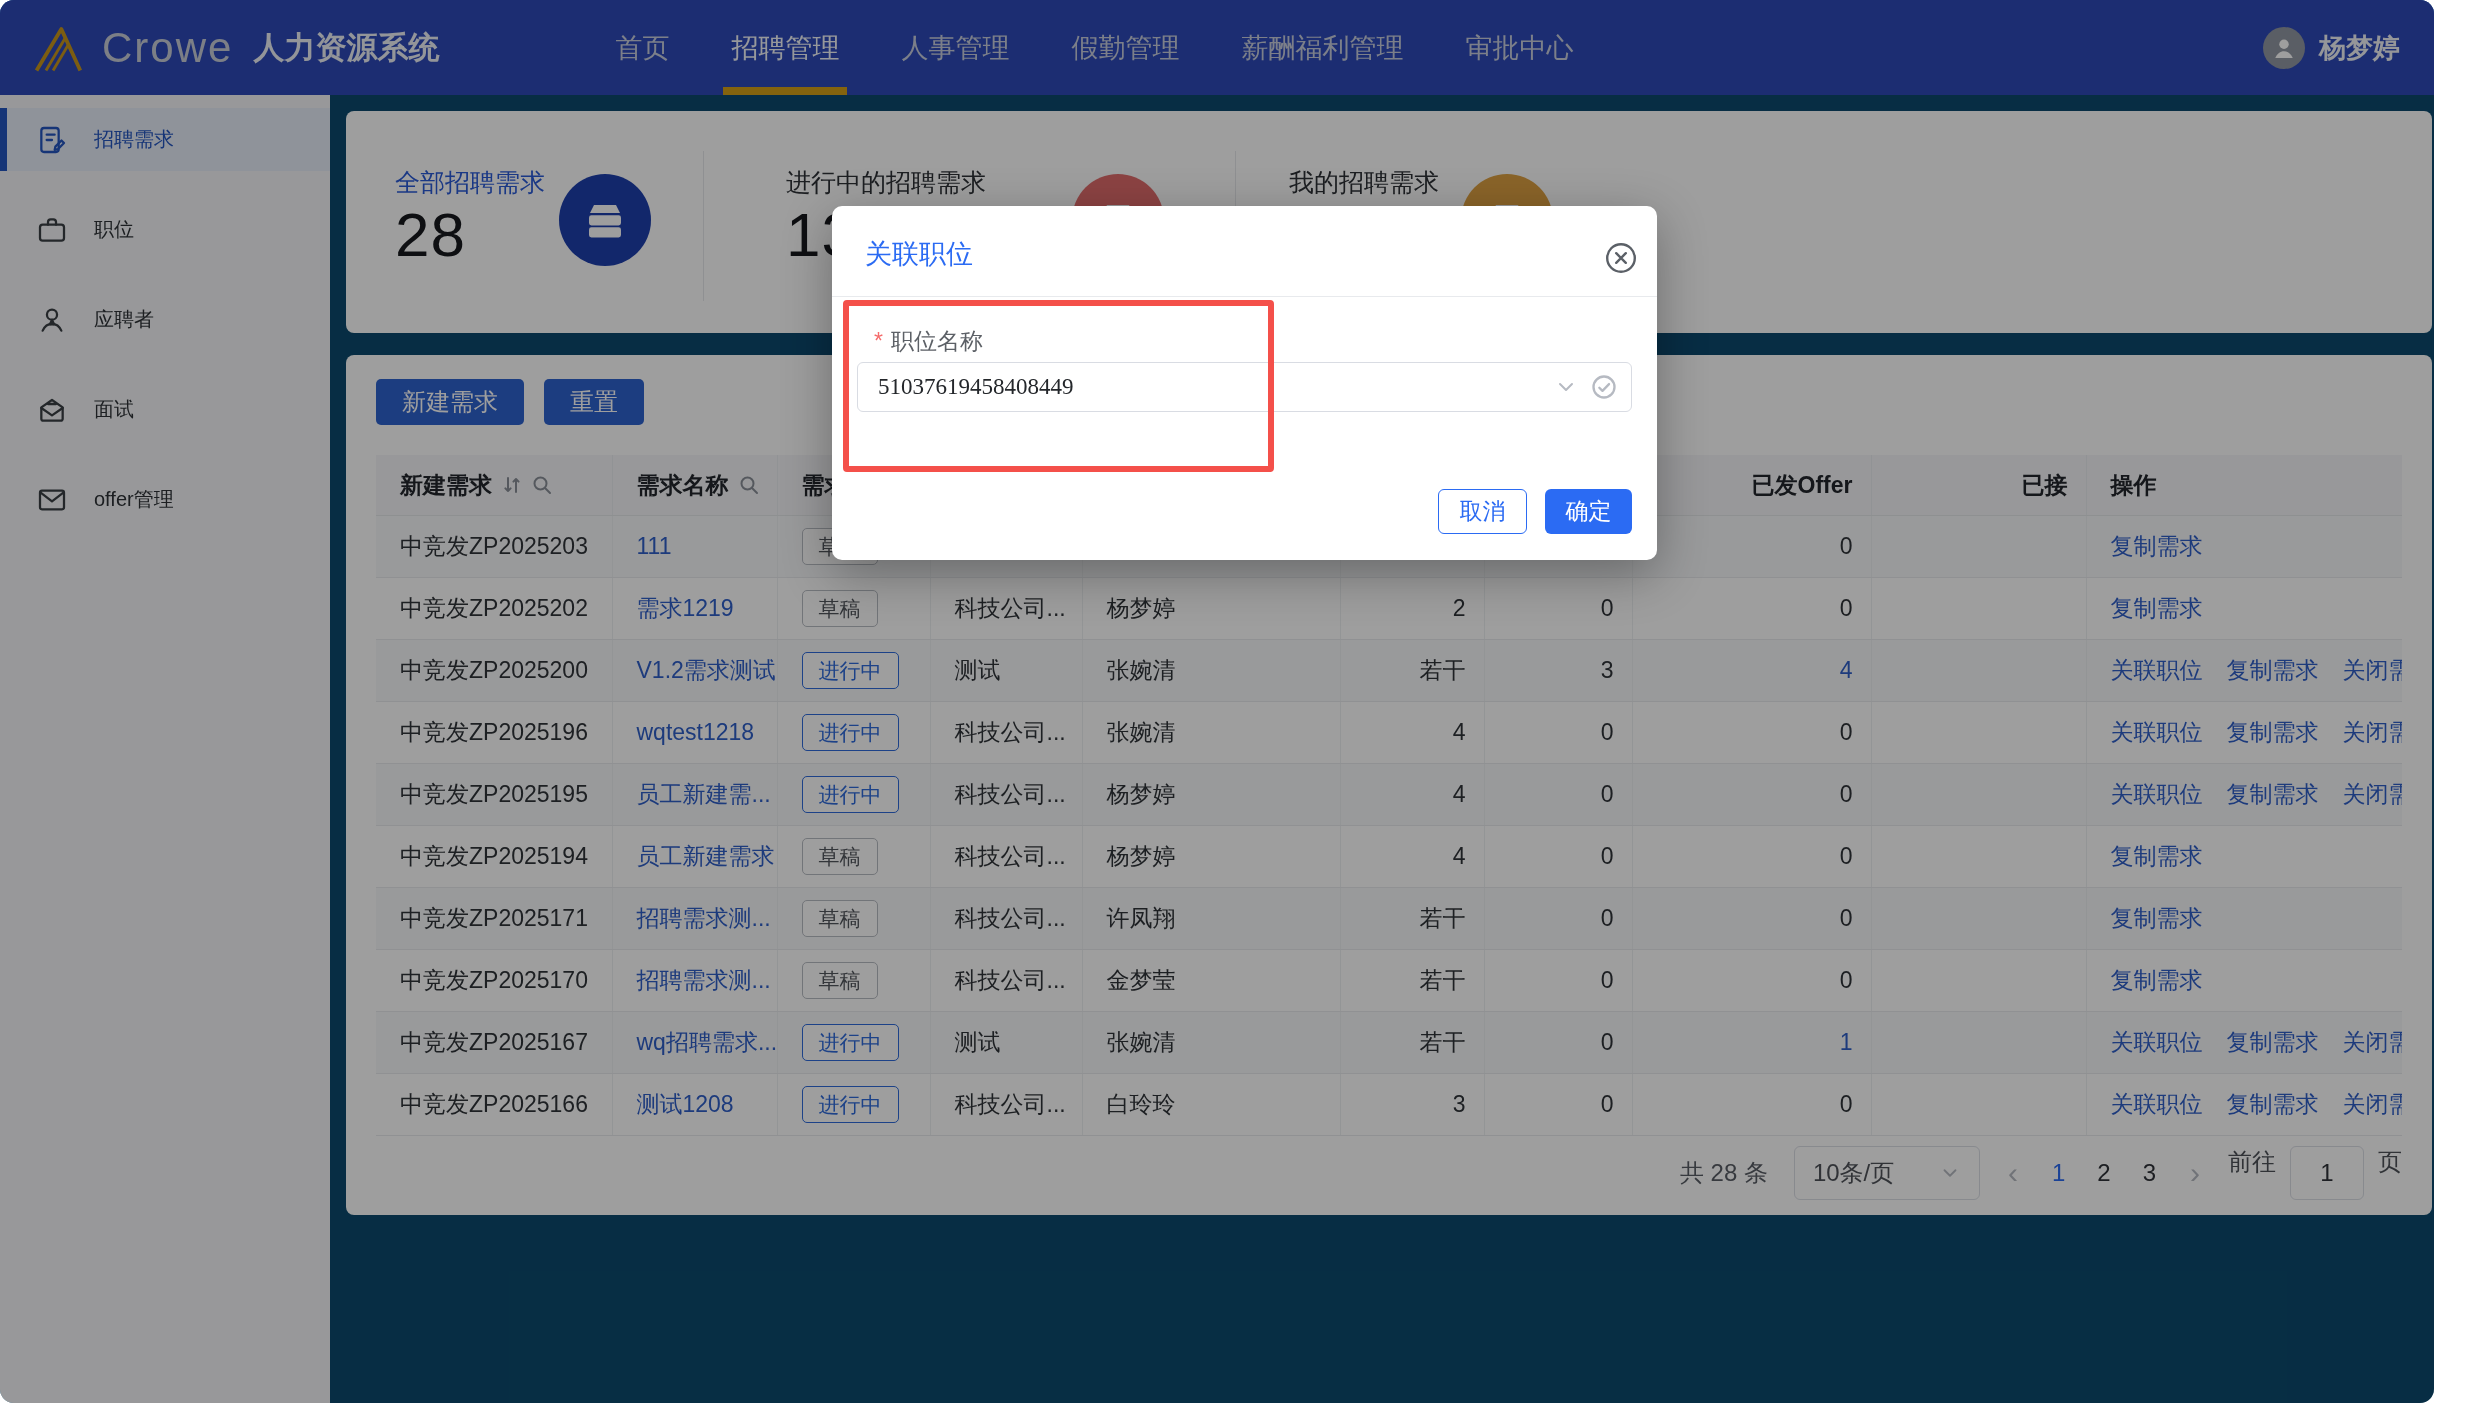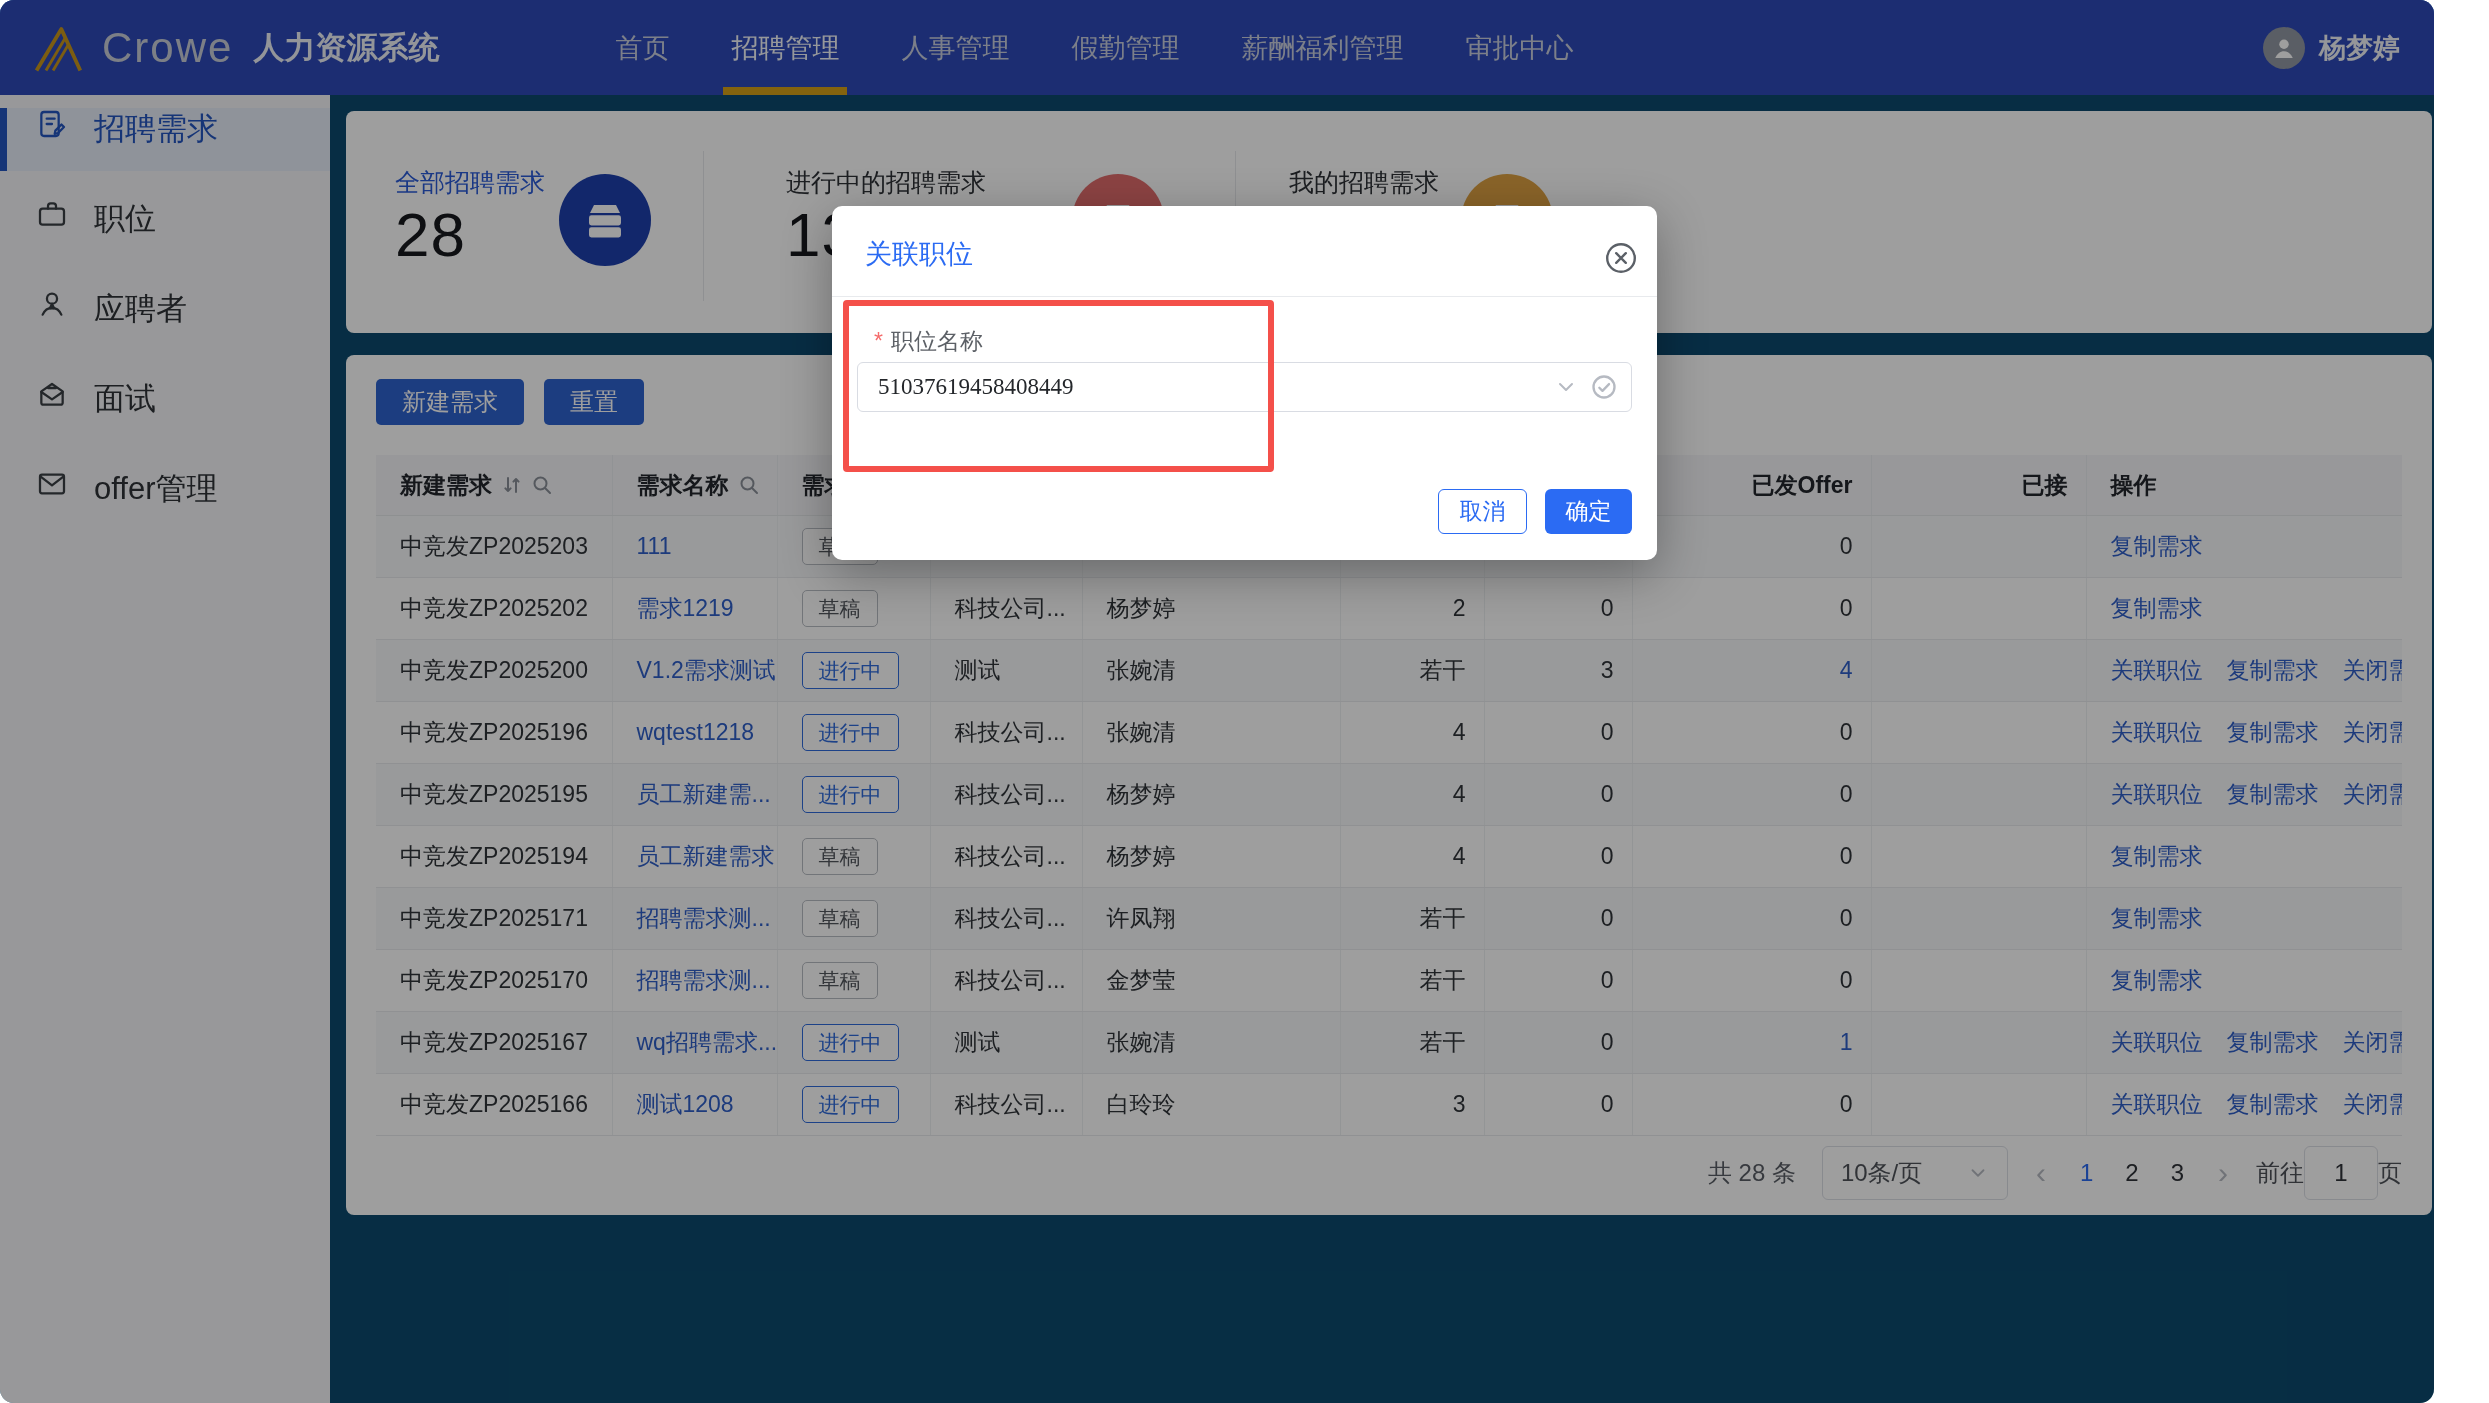--- a/index.html
+++ b/index.html
@@ -16,21 +16,21 @@
   .nav-item{position:relative;display:flex;align-items:center;height:100%;font-size:27px;color:#c8cede;cursor:pointer;}
   .nav-item.active{color:#f3f5fa;font-weight:500;}
   .nav-item.active::after{content:"";position:absolute;left:-8px;right:-8px;bottom:0;height:8px;background:#d6a118;}
   .nav-user{margin-left:auto;margin-right:34px;display:flex;align-items:center;gap:14px;cursor:pointer;}
   .avatar{width:42px;height:42px;border-radius:50%;background:#9298a3;display:flex;align-items:center;justify-content:center;}
   .avatar svg{width:30px;height:30px;}
   .nav-user-name{font-size:27px;color:#f0f2f7;font-weight:600;}
 
   
   .sidebar{position:absolute;left:0;top:95px;bottom:0;width:330px;background:#f5f6f8;z-index:5;padding-top:13px;box-sizing:border-box;}
-  .side-item{position:relative;height:63px;margin-bottom:27px;display:flex;color:#2f3338;font-size:31px;cursor:pointer;}
+  .side-item{position:relative;height:63px;margin-bottom:27px;display:flex;align-items:center;color:#2f3338;font-size:20px;cursor:pointer;}
   .side-item .s-icon{width:32px;height:32px;margin-left:36px;margin-right:26px;flex:0 0 auto;}
   .side-item svg{width:32px;height:32px;stroke:#3a3f45;fill:none;stroke-width:1.7;stroke-linecap:round;stroke-linejoin:round;}
   .side-item.active{background:#e7edf9;color:#2456c0;}
   .side-item.active svg{stroke:#2456c0;}
   .side-item.active::before{content:"";position:absolute;left:0;top:0;bottom:0;width:7px;background:#2456c0;}
 
   
   .stats-card{position:absolute;left:346px;top:111px;width:2086px;height:222px;background:#fff;border-radius:8px;z-index:4;}
   .stat-sec{position:absolute;top:0;height:100%;}
   .stat-label{position:absolute;top:55px;font-size:25px;color:#2f3338;white-space:nowrap;}
@@ -63,21 +63,21 @@
   td.actions a{margin-right:24px;}
 
   
   .pagination{position:absolute;right:30px;top:790px;height:56px;display:flex;align-items:center;gap:26px;font-size:24px;color:#5a5e66;}
   .pg-select{width:186px;height:54px;border:1px solid #dcdfe6;border-radius:6px;display:flex;align-items:center;
              justify-content:space-between;padding:0 18px;box-sizing:border-box;color:#4f535a;cursor:pointer;background:#fff;}
   .pg-select svg,.inp-icons svg{stroke:#b6bac2;fill:none;stroke-width:2;stroke-linecap:round;stroke-linejoin:round;}
   .pg-arrow{color:#b6bac2;font-size:30px;cursor:pointer;padding:0 2px;}
   .pg-num{color:#303339;font-weight:500;cursor:pointer;padding:0 6px;}
   .pg-num.current{color:#2b6bf3;}
-  .pg-goto{display:flex;align-items:center;color:#4f535a;}
+  .pg-goto{display:flex;align-items:flex-start;gap:14px;color:#4f535a;}
   .pg-input{width:74px;height:54px;border:1px solid #dcdfe6;border-radius:6px;text-align:center;font-size:24px;color:#303339;
             font-family:"Liberation Sans",sans-serif;box-sizing:border-box;background:#fff;}
 
   
   .overlay{position:absolute;inset:0;background:rgba(0,0,0,0.38);z-index:50;}
   .modal{position:absolute;left:832px;top:206px;width:825px;height:354px;background:#fff;border-radius:10px;z-index:60;
          box-shadow:0 14px 50px rgba(0,0,0,.32);}
   .modal-title{position:absolute;left:33px;top:30px;font-size:27px;color:#2b6bf3;font-weight:500;}
   .modal-close{position:absolute;right:18px;top:34px;width:36px;height:36px;cursor:pointer;}
   .modal-close svg{width:36px;height:36px;stroke:#5b6067;fill:none;stroke-width:1.6;stroke-linecap:round;}

